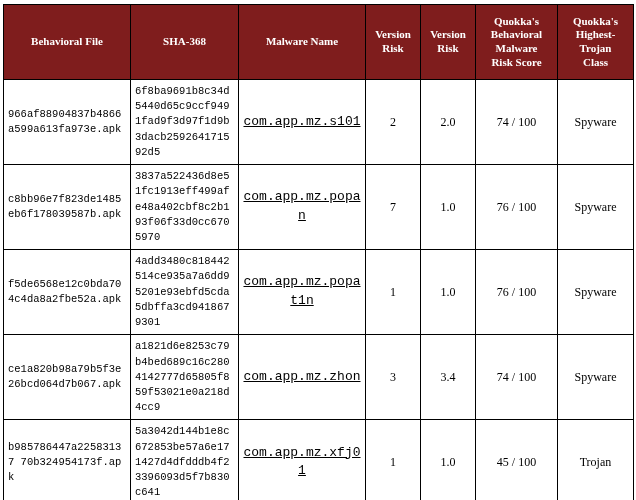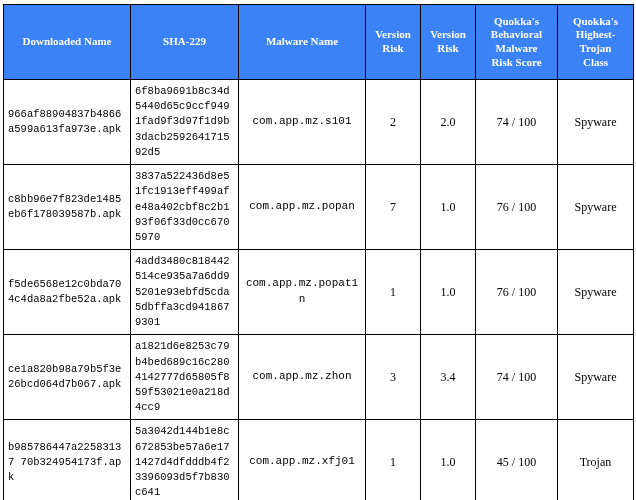--- a/index.html
+++ b/index.html
@@ -24,21 +24,21 @@
     width: 630px;
     table-layout: fixed;
   }
   table.malware-table th,
   table.malware-table td {
     border: 1px solid #000000;
     vertical-align: middle;
     padding: 4px 4px;
   }
   table.malware-table thead th {
-    background: #3b82f6;
+    background: #7f1d1d;
     color: #ffffff;
     font-family: "Liberation Serif", serif;
     font-weight: bold;
     font-size: 11px;
     line-height: 1.25;
     text-align: center;
     height: 66px;
     border-color: #000000;
   }
   
@@ -53,25 +53,26 @@
   td.mono {
     font-family: "Liberation Mono", monospace;
     font-size: 10.5px;
     line-height: 1.45;
     text-align: left;
     word-break: break-all;
     color: #000000;
   }
   td.mono-center {
     font-family: "Liberation Mono", monospace;
-    font-size: 11px;
+    font-size: 13px;
     line-height: 1.45;
     text-align: center;
     word-break: break-all;
     color: #000000;
+    text-decoration: underline;
   }
   td.serif-center {
     font-family: "Liberation Serif", serif;
     font-size: 12px;
     text-align: center;
     color: #000000;
   }
   tbody tr { height: 64px; }
   tbody tr:last-child { height: 60px; }
   .hdr-line { display: block; }
@@ -86,24 +87,24 @@
       <col class="c-sha">
       <col class="c-pkg">
       <col class="c-vcode">
       <col class="c-vname">
       <col class="c-score">
       <col class="c-class">
     </colgroup>
     <thead>
       <tr>
         <th>
-          <span class="hdr-line">Downloaded Name</span>
+          <span class="hdr-line">Behavioral File</span>
         </th>
         <th>
-          <span class="hdr-line">SHA-229</span>
+          <span class="hdr-line">SHA-368</span>
         </th>
         <th>
           <span class="hdr-line">Malware Name</span>
         </th>
         <th>
           <span class="hdr-line">Version</span>
           <span class="hdr-line">Risk</span>
         </th>
         <th>
           <span class="hdr-line">Version</span>

